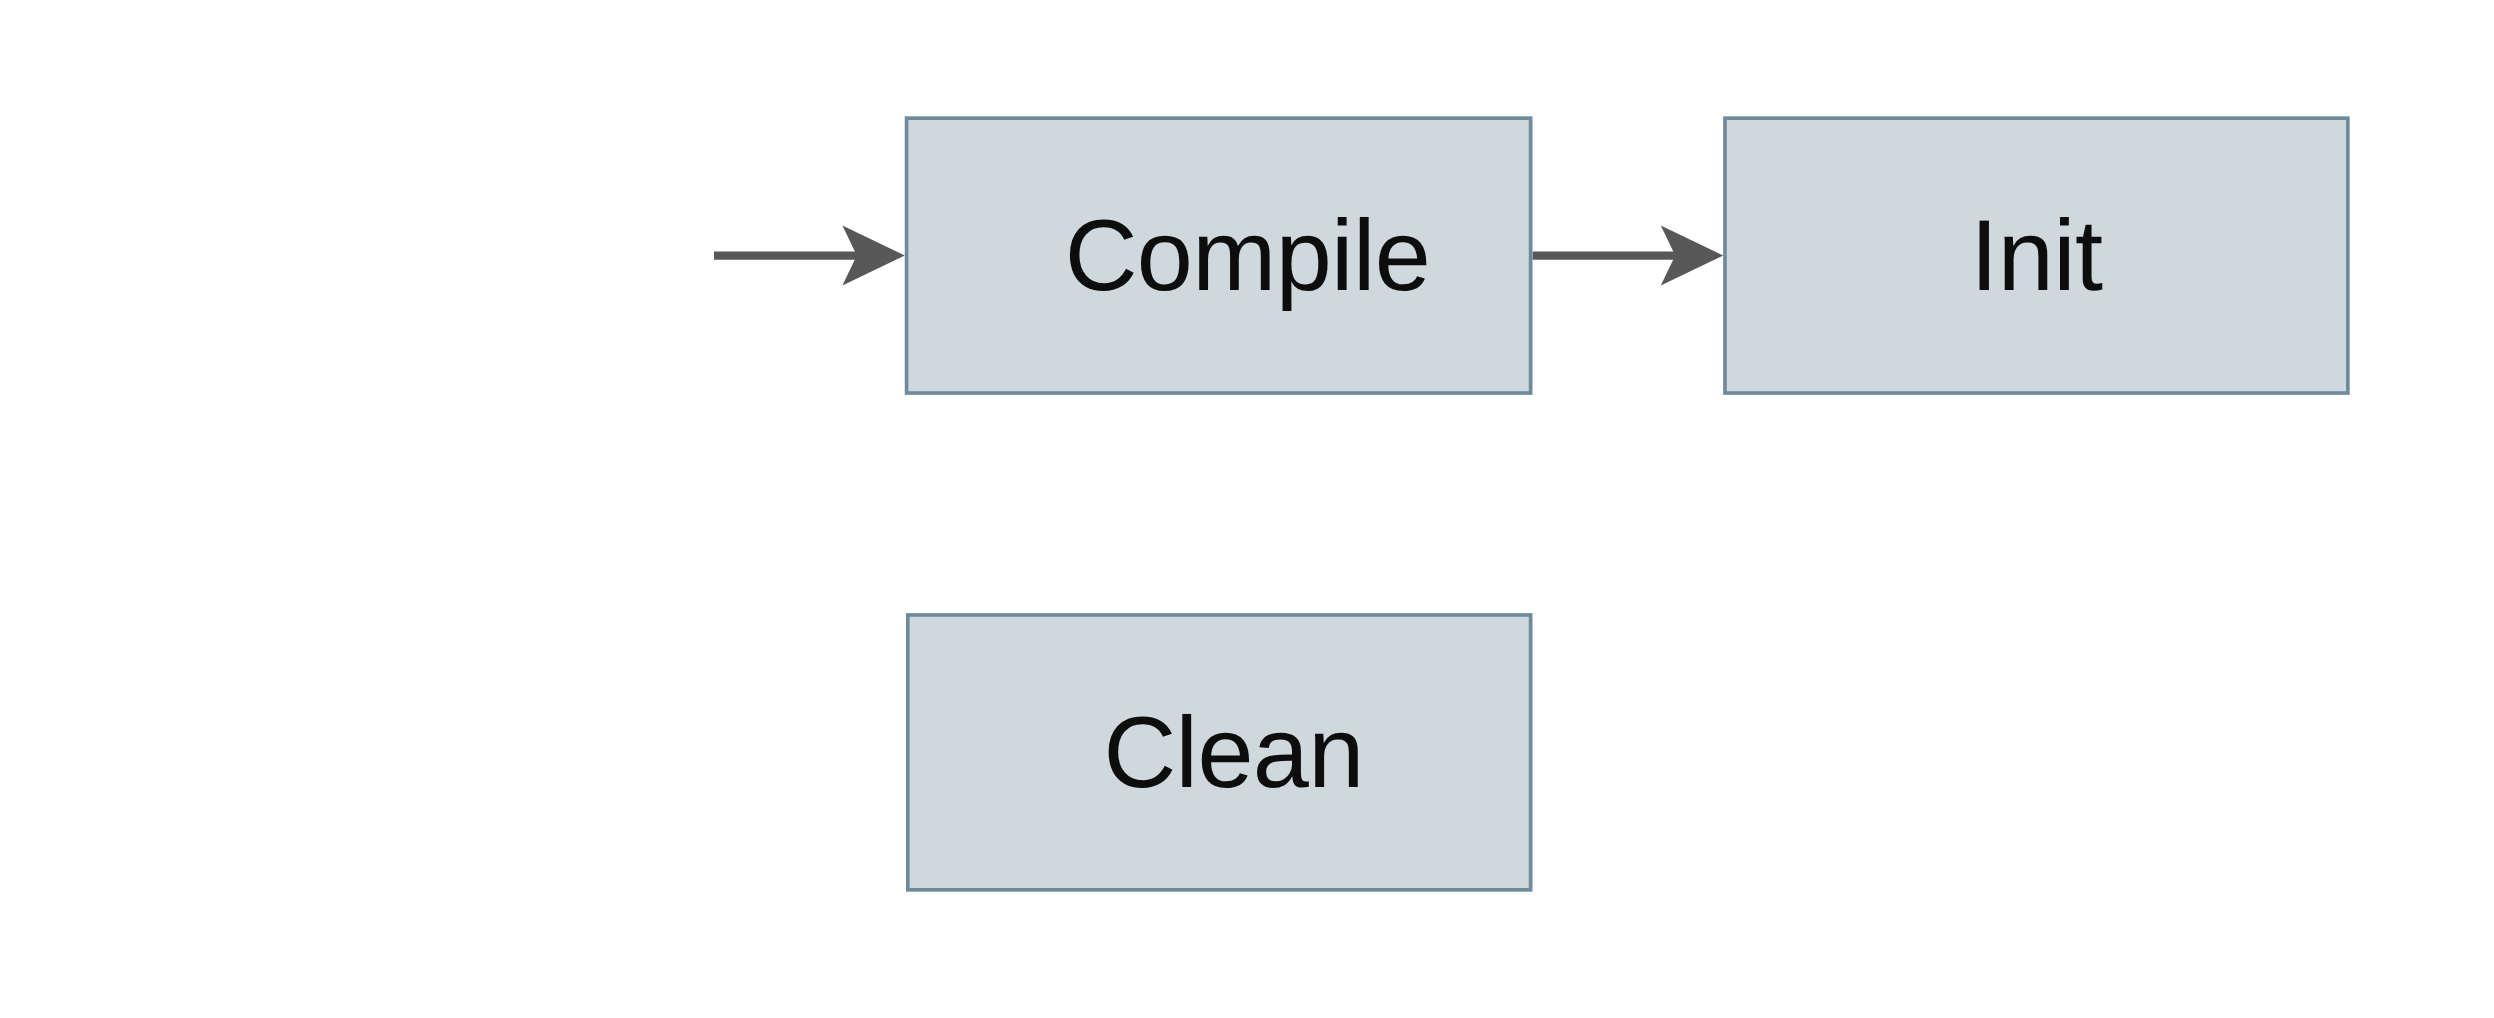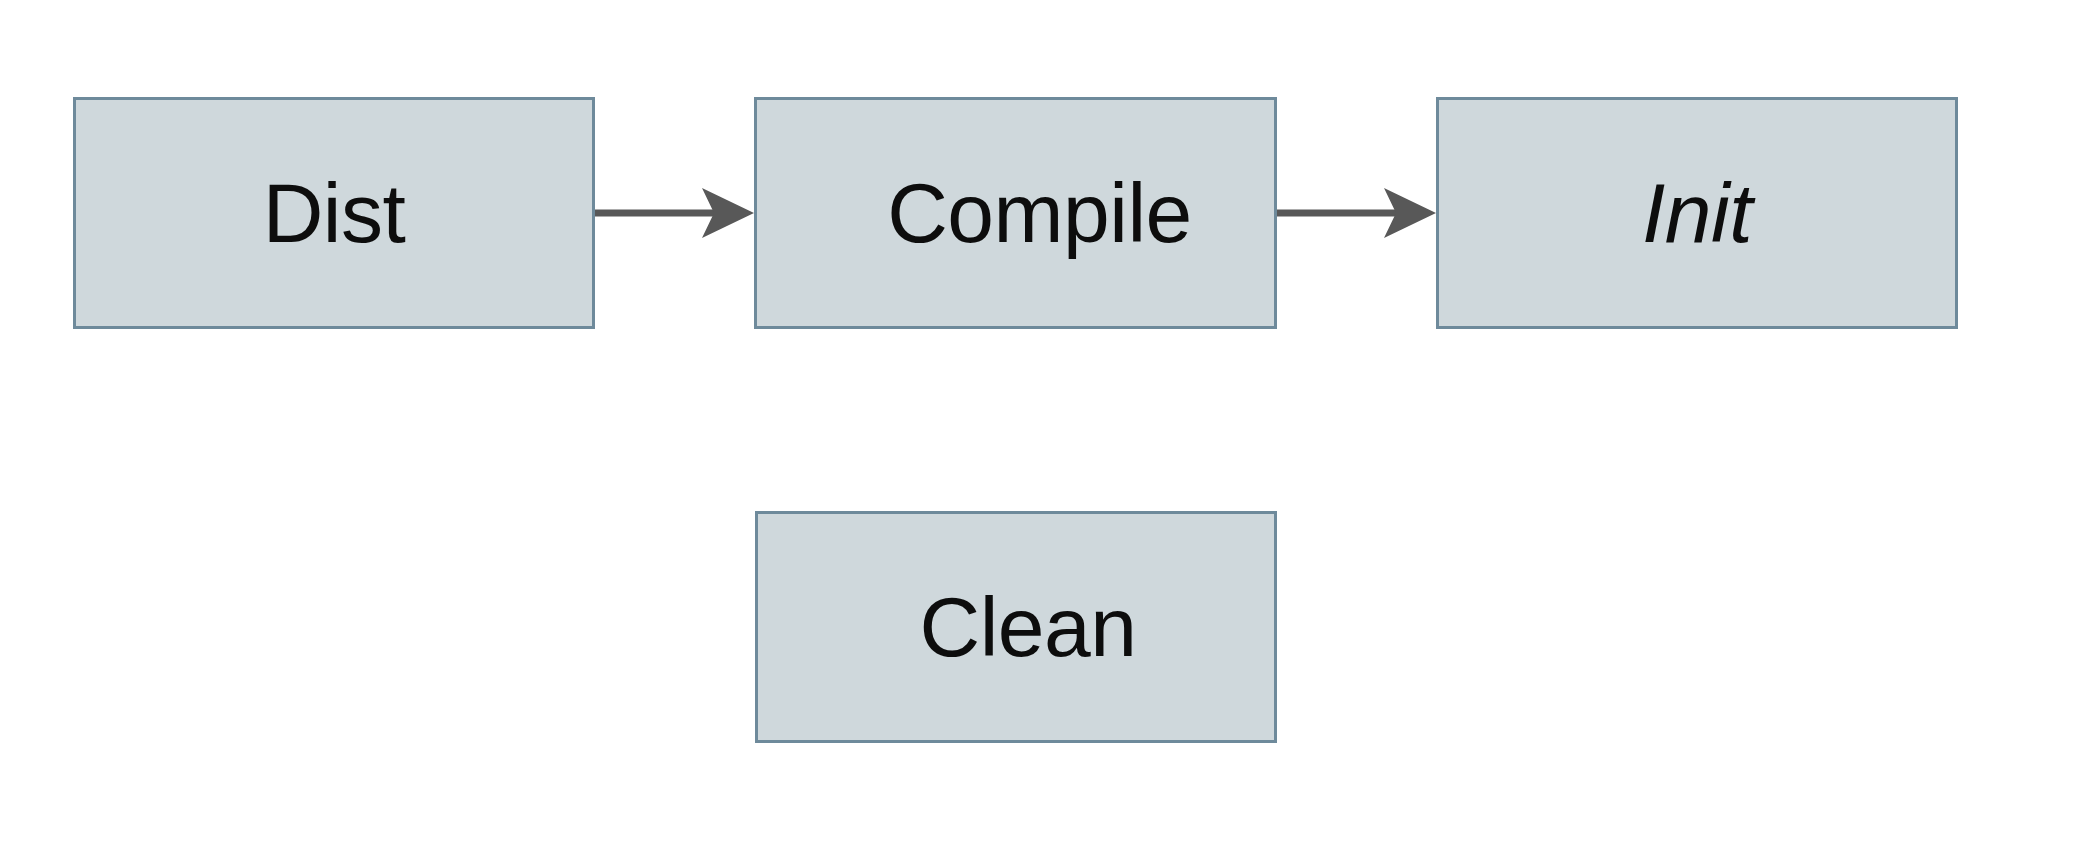--- a/index.html
+++ b/index.html
@@ -64,29 +64,26 @@
     <g>
       <line class="edge-line" x1="595" y1="213" x2="716" y2="213"></line>
       <path class="edge-head" d="M 754,213 L 702,238 L 714,213 L 702,188 Z"></path>
     </g>
     <g>
       <line class="edge-line" x1="1277" y1="213" x2="1398" y2="213"></line>
       <path class="edge-head" d="M 1436,213 L 1384,238 L 1396,213 L 1384,188 Z"></path>
     </g>
   </svg>
 
-  <div class="node" style="left:73px; top:97px; width:522px; height:232px;">
-    <span class="node-label">Dist</span>
-  </div>
 
   <div class="node" style="left:754px; top:97px; width:523px; height:232px;padding-left:48px;">
     <span class="node-label">Compile</span>
   </div>
 
-  <div class="node" style="left:1436px; top:97px; width:522px; height:232px;font-style:italic;">
+  <div class="node" style="left:1436px; top:97px; width:522px; height:232px;">
     <span class="node-label">Init</span>
   </div>
 
   <div class="node" style="left:755px; top:511px; width:522px; height:232px;padding-left:24px;">
     <span class="node-label">Clean</span>
   </div>
 
 </div>
 
 </body></html>

